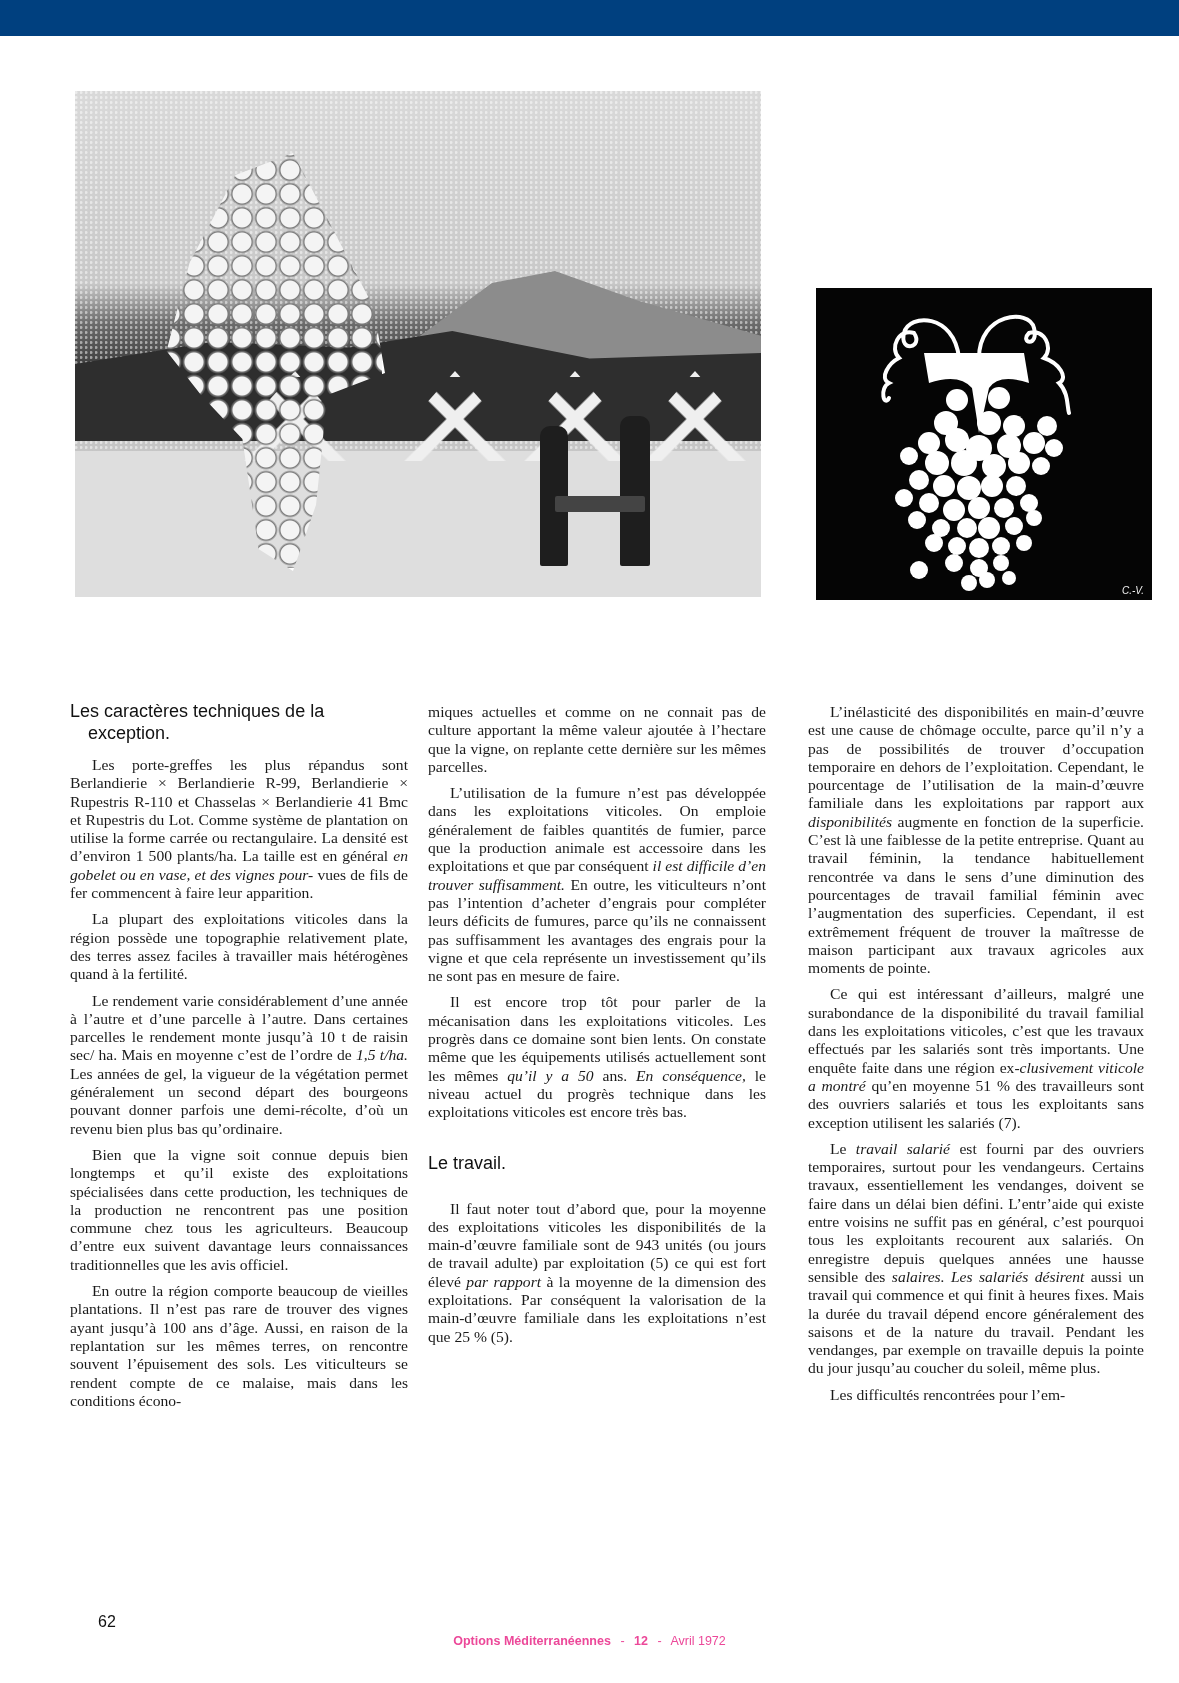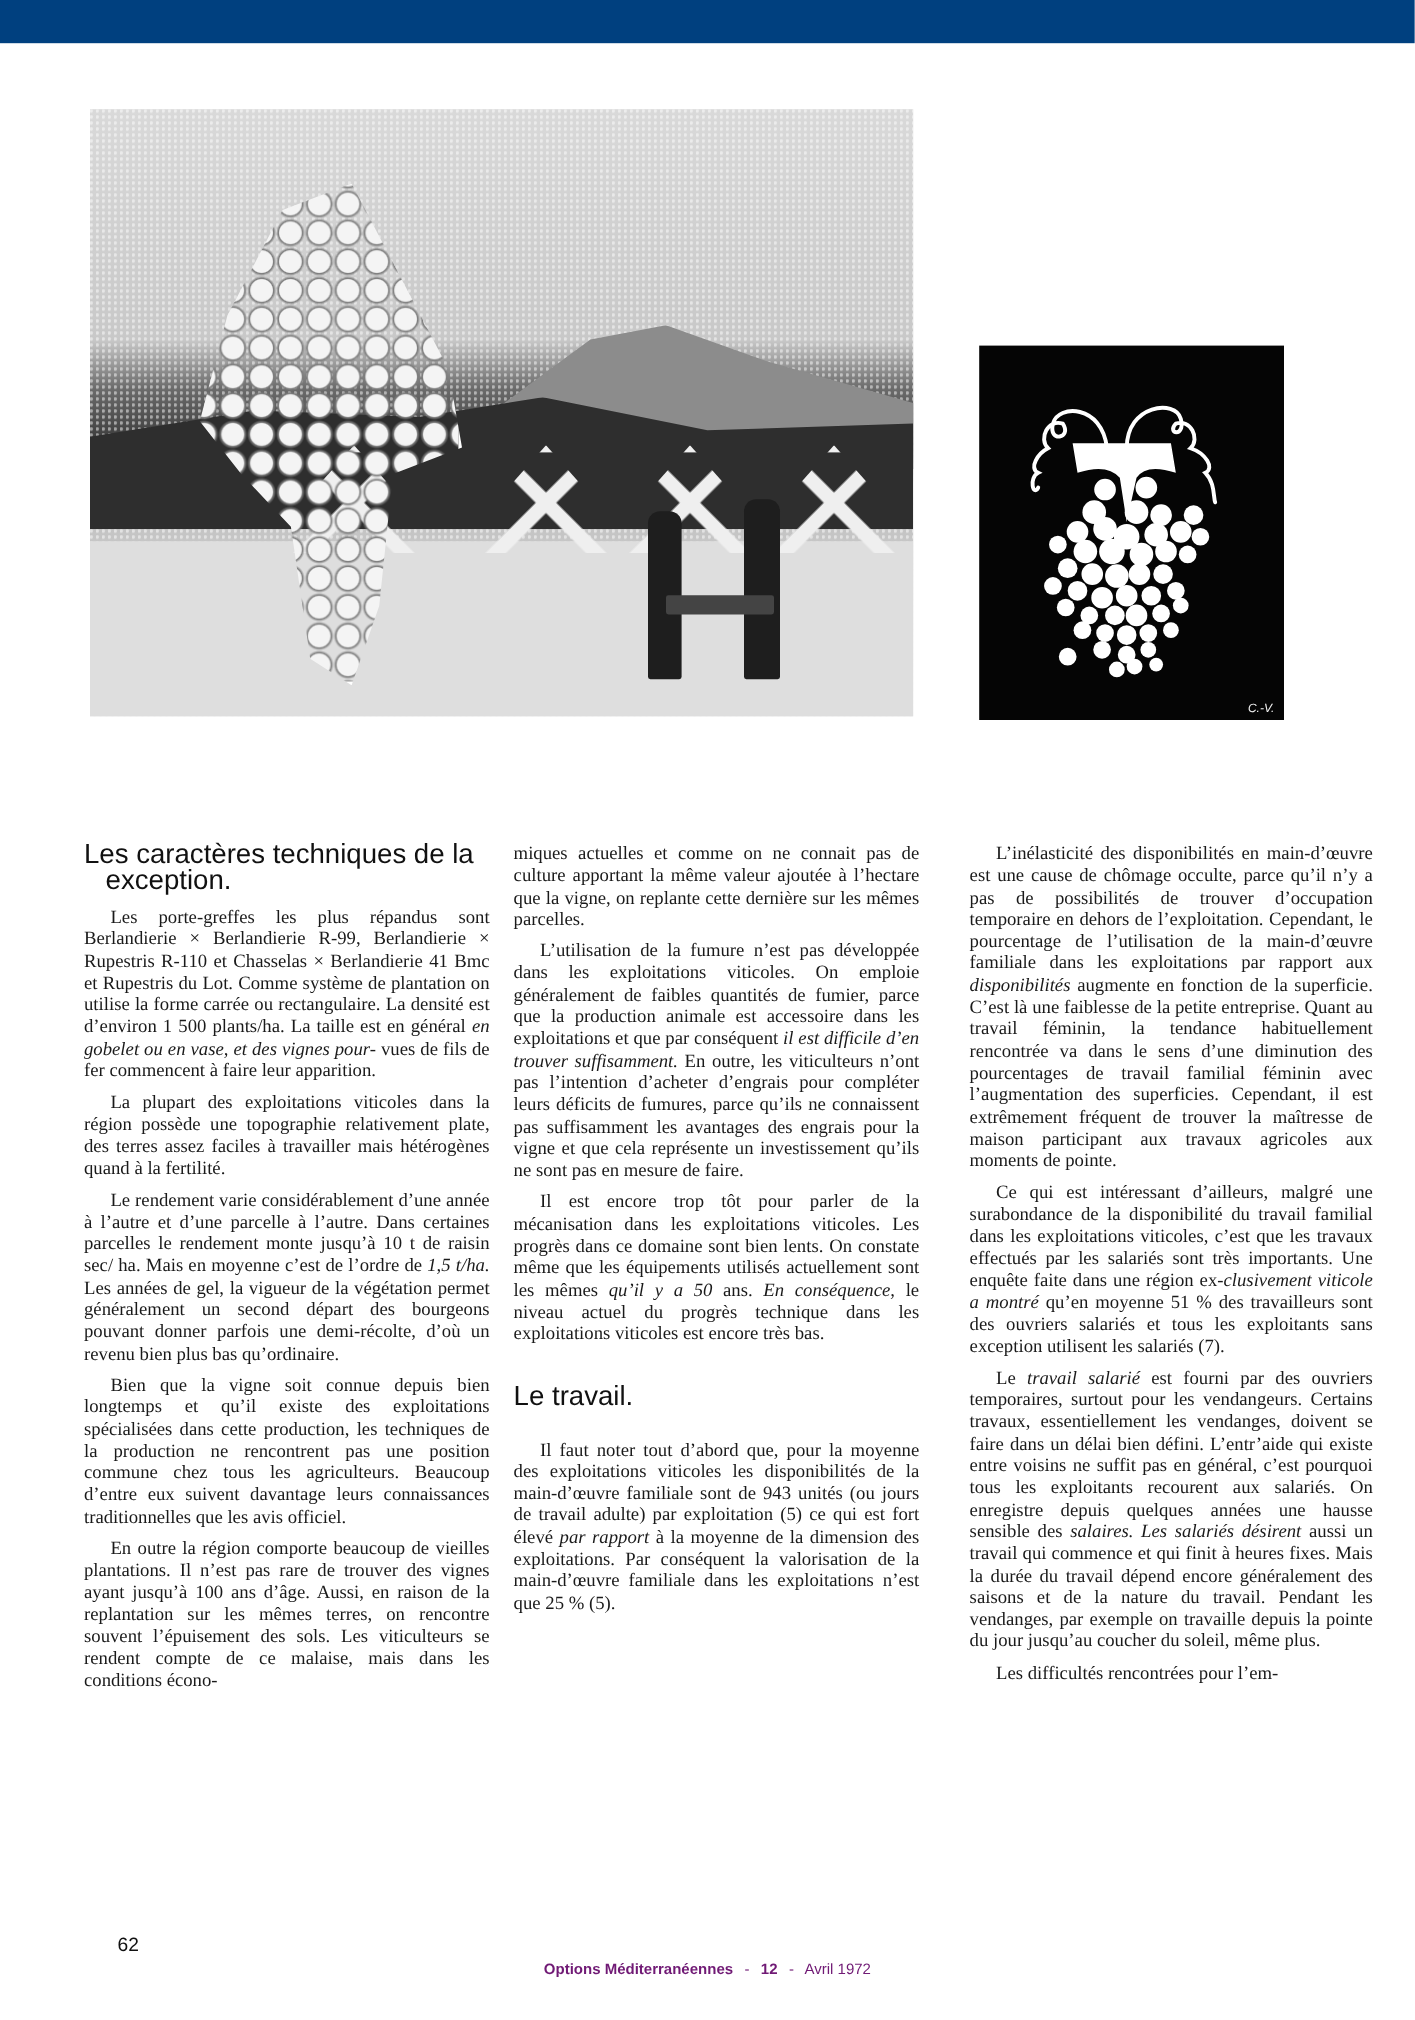--- a/index.html
+++ b/index.html
@@ -36,51 +36,51 @@
     .photo .grapes {
       position: absolute; left: 80px; top: 40px; width: 230px; height: 440px;
       background:
         radial-gradient(circle, #f4f4f4 0 9px, #7a7a7a 10px, transparent 12px) 0 0/24px 24px;
       clip-path: polygon(35% 10%, 60% 5%, 75% 20%, 95% 40%, 100% 55%, 75% 60%, 70% 85%, 60% 100%, 45% 95%, 38% 70%, 20% 60%, 5% 50%, 15% 30%);
       border: 3px solid #ffffff;
     }
     .photo .person { position: absolute; background: #1e1e1e; border-radius: 10px 10px 2px 2px; }
 
     .logo {
-      position: absolute; left: 816px; top: 288px; width: 254px; height: 312px; background: #050505;
+      position: absolute; left: 816px; top: 288px; width: 336px; height: 312px; background: #050505;
     }
     .logo svg { width: 100%; height: 100%; display: block; }
     .logo .signature {
       position: absolute; right: 8px; bottom: 4px; color: #f2f2f2;
       font-family: "Liberation Sans", sans-serif; font-style: italic; font-size: 10px;
     }
 
     .col { position: absolute; top: 700px; width: 338px; font-size: 15.6px; line-height: 18.3px; text-align: justify; hyphens: manual; }
     .col1 { left: 70px; }
     .col2 { left: 428px; top: 703px; }
     .col3 { left: 808px; width: 336px; top: 703px; }
 
     .heading {
-      font-family: "Liberation Sans", "DejaVu Sans", sans-serif; font-size: 23px; line-height: 22px;
+      font-family: "Liberation Sans", "DejaVu Sans", sans-serif; font-size: 18px; line-height: 22px;
       font-weight: normal; color: #111; text-align: left; padding-left: 0; margin-bottom: 12px;
     }
     .heading .cont { display: block; padding-left: 18px; }
     .p { text-indent: 22px; margin-bottom: 8px; }
     .p.noindent { text-indent: 0; }
     em { font-style: italic; }
 
     .heading2 { margin-top: 30px; margin-bottom: 26px; }
 
     .page-number {
       position: absolute; left: 70px; top: 1613px;
       font-family: "Liberation Sans", sans-serif; font-size: 16px; color: #111; margin-left: 28px;
     }
     .footer {
       position: absolute; left: 0; top: 1634px; width: 1179px; text-align: center;
-      font-family: "Liberation Sans", sans-serif; font-size: 12.5px; color: #701a75;
+      font-family: "Liberation Sans", sans-serif; font-size: 12.5px; color: #ec4899;
     }
     .footer b { font-weight: bold; }
     .footer .sep { margin: 0 6px; }
   </style>
 </head>
 <body>
 
 <div class="top-band"></div>
 
 <div class="photo">

